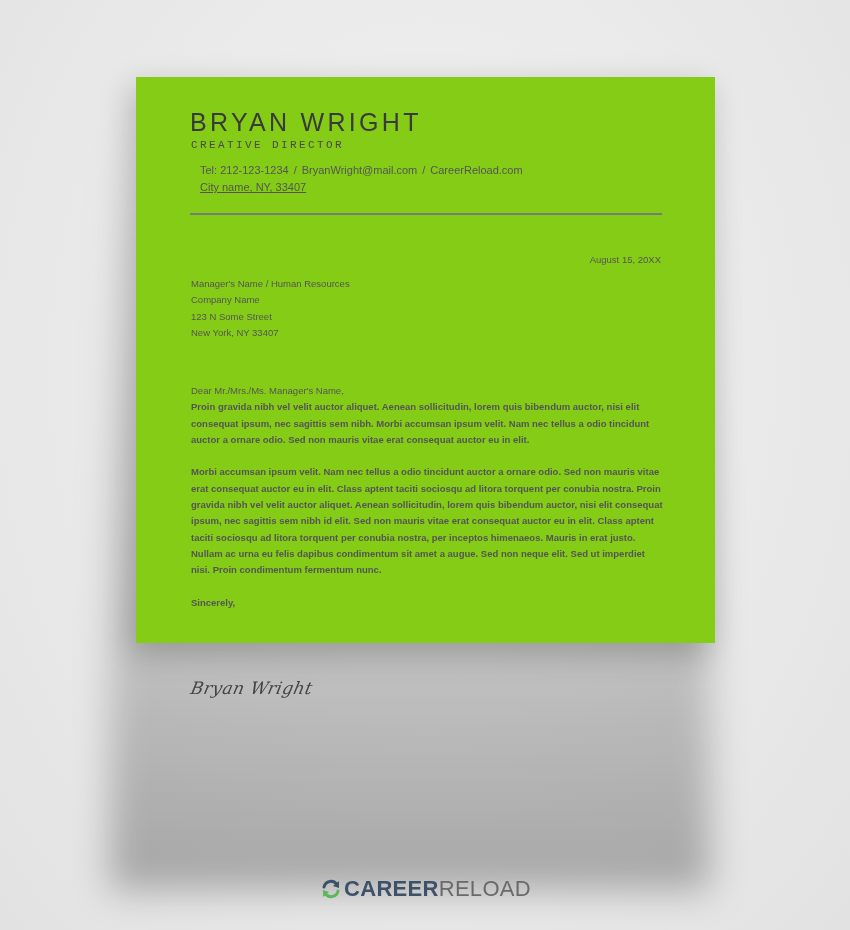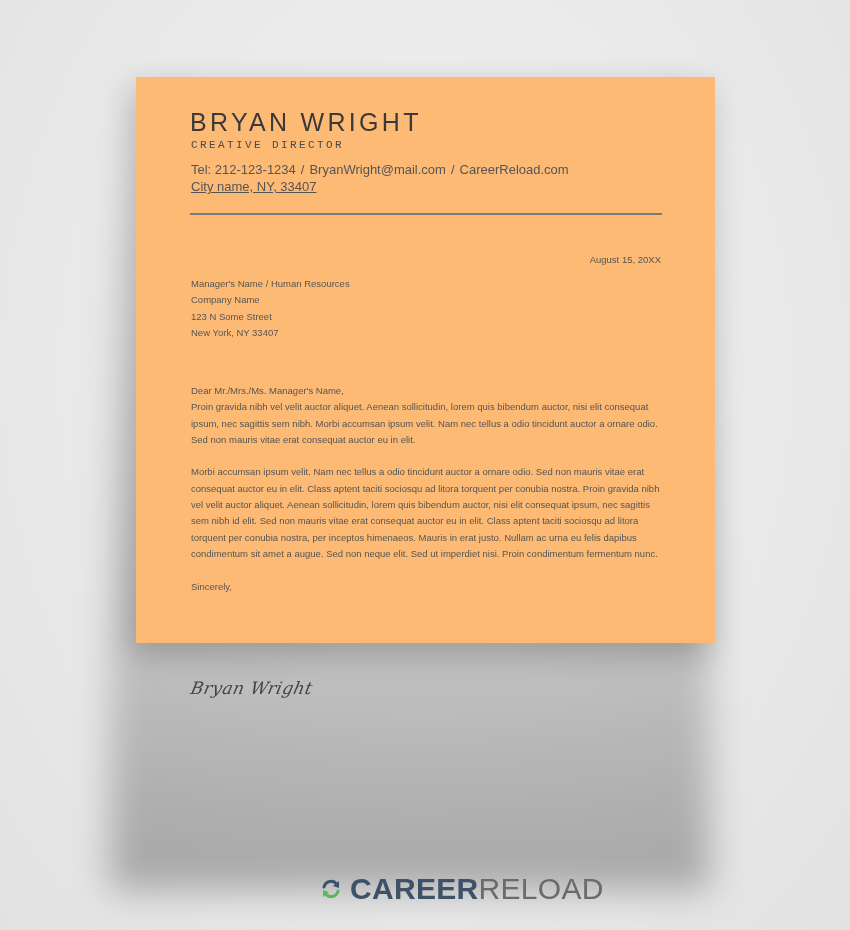--- a/index.html
+++ b/index.html
@@ -8,56 +8,56 @@
     background: radial-gradient(ellipse at 50% 40%, #f3f3f3 0%, #e9e9e9 60%, #e2e2e2 100%);
     font-family: "Liberation Sans", sans-serif;
   }
   .shadow {
     position:absolute; left:110px; top:110px; width:600px; height:780px;
     background: linear-gradient(180deg, rgba(0,0,0,0) 0%, rgba(0,0,0,0.18) 70%, rgba(0,0,0,0.28) 100%);
     filter: blur(18px);
   }
   .paper {
     position:absolute; left:136px; top:77px; width:579px; height:566px;
-    background:#fdba74; box-shadow: -6px 10px 30px rgba(0,0,0,0.22);
+    background:#84cc16; box-shadow: -6px 10px 30px rgba(0,0,0,0.22);
   }
   .name {
     position:absolute; left:54px; top:30px; font-size:25px; letter-spacing:3.3px;
     color:#3a3a3a; font-weight:normal; margin:0; line-height:30px;
   }
   .title {
     position:absolute; left:55px; top:61px; font-size:11px; letter-spacing:2.4px;
     color:#4a4a4a; line-height:14px;font-family:Liberation Mono, monospace;
   }
   .contact, .city {
-    position:absolute; left:55px; font-size:13px; color:#555; line-height:12px;
+    position:absolute; left:64px; font-size:11px; color:#555; line-height:12px;
   }
   .contact { top:87px; }
   .city { top:104px;text-decoration:underline; }
   .sep { margin:0 5px; }
   .divider {
     position:absolute; left:54px; top:136px; width:472px; height:2px; background:#7a7a7a;
   }
   .date {
     position:absolute; right:54px; top:177px; font-size:9.5px; color:#555;
   }
   .recipient {
     position:absolute; left:55px; top:193px; font-size:9.5px; color:#555; line-height:16.3px;margin-top:6px;
   }
   .body {
     position:absolute; left:55px; top:306px; width:472px; font-size:9.5px; color:#555; line-height:16.3px;
   }
-  .body p { margin:0 0 16.3px 0; }
+  .body p { margin:0 0 16.3px 0;font-weight:bold; }
   .signature {
     position:absolute; left:55px; top:601px; font-family:"DejaVu Serif", serif; font-style:italic;
     font-size:17px; color:#444; letter-spacing:0.5px; transform: skewX(-12deg);
   }
   .logo {
-    position:absolute; left:320px; top:876px; display:flex; align-items:center; gap:8px;
-    font-size:30px; line-height:26px;
+    position:absolute; left:320px; top:876px; display:flex; align-items:center; gap:2px;
+    font-size:22px; line-height:26px;
   }
   .logo-bold { color:#3d5168; font-weight:bold; letter-spacing:0.3px; }
   .logo-light { color:#6a6a6a; letter-spacing:0.3px; }
 </style>
 </head>
 <body>
 
 <div class="shadow"></div>
 
 <div class="paper">

